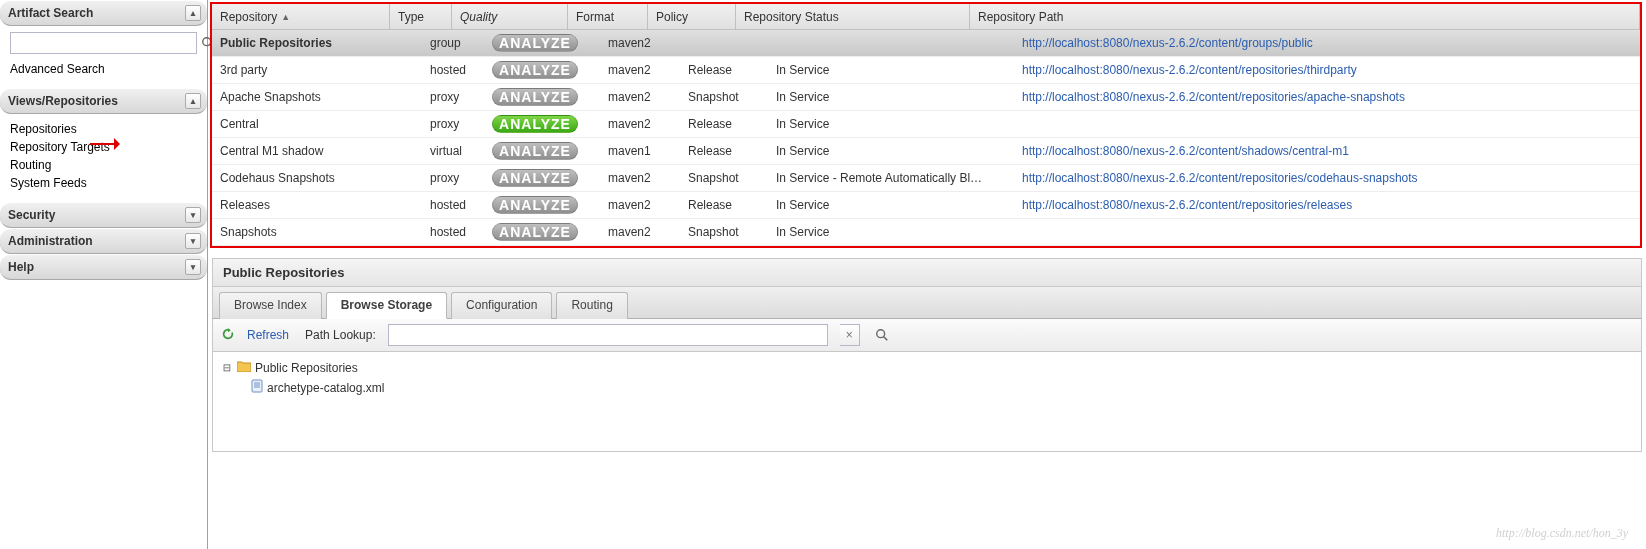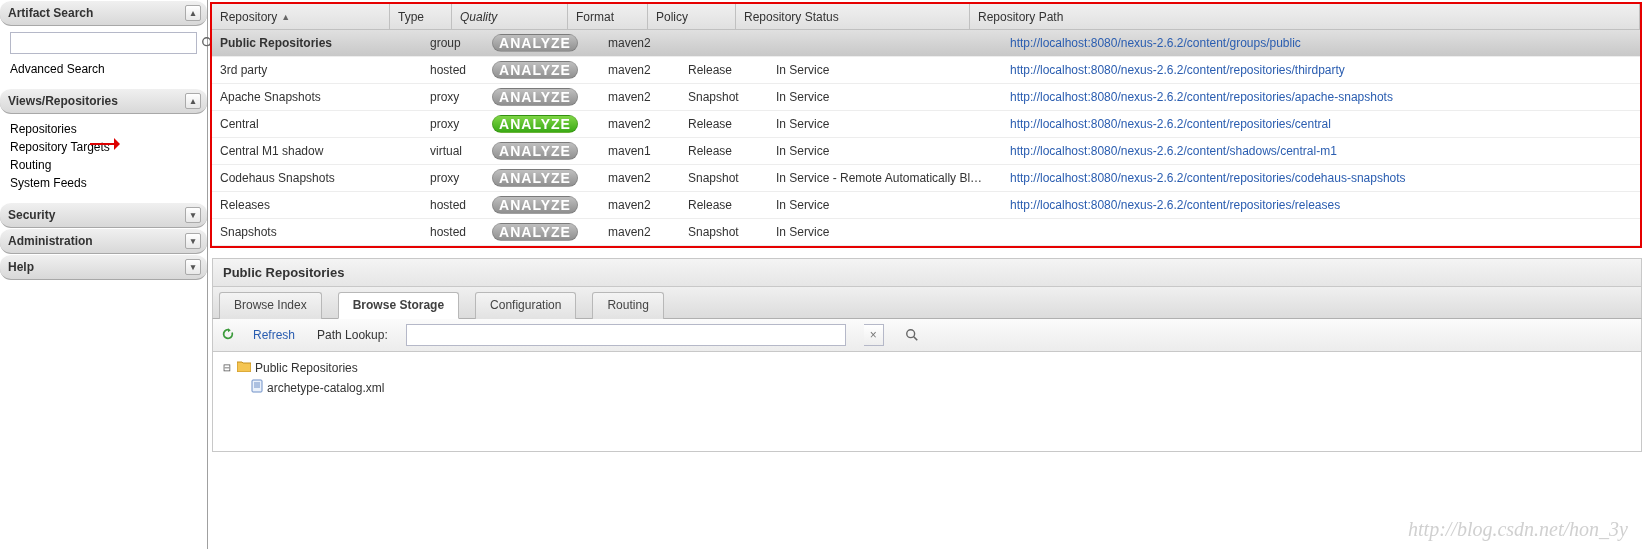--- a/index.html
+++ b/index.html
@@ -101,21 +101,21 @@
   .gc {
     padding:0 8px; overflow:hidden; white-space:nowrap; text-overflow:ellipsis;
     font-size:12px; color:#333;
   }
   .gc.repo   { width:210px; }
   .gc.type   { width:62px; }
   .gc.qual   { width:116px; display:flex; align-items:center; }
   .gc.format { width:80px; }
   .gc.policy { width:88px; }
   .gc.status { width:234px; }
-  .gc.path   { flex:1; }
+  .gc.path   { flex:1;margin-left:12px; }
   .gc.path a { color:#2a5db0; text-decoration:none; cursor:pointer; }
 
   .analyze-btn {
     border-radius: 10px;
     height:18px; width:86px;
     display:flex; align-items:center; justify-content:center;
     font-size:14px; font-weight:bold; letter-spacing:1px;
     color:#fff; cursor:pointer;
     border:1px solid rgba(0,0,0,0.15);
   }
@@ -124,34 +124,34 @@
 
   .detail-area { margin: 10px 4px 0 4px; }
   .detail-title {
     background:linear-gradient(#f4f4f4,#e6e6e6);
     border:1px solid #c8c8c8; border-bottom:none;
     padding: 6px 10px; font-weight:bold; font-size:13px; color:#333;
   }
   .tabbar {
     display:flex; background:linear-gradient(#f0f0f0,#dcdcdc);
     border:1px solid #c8c8c8; border-bottom:1px solid #b0b0b0;
-    padding: 4px 4px 0 6px; gap:16px;
+    padding: 4px 4px 0 6px; gap:4px;
   }
   .tab {
     padding: 5px 14px 6px 14px;
     border:1px solid #b8b8b8; border-bottom:none;
     border-radius:3px 3px 0 0;
     background:linear-gradient(#f4f4f4,#e2e2e2);
     color:#444; cursor:pointer; font-size:12px;
     position:relative; top:1px;
   }
   .tab.active { background:#fff; font-weight:bold; color:#404040; border-bottom:1px solid #fff; }
 
   .toolbar {
-    display:flex; align-items:center; gap:18px;
+    display:flex; align-items:center; gap:12px;
     border:1px solid #c8c8c8; border-top:none;
     padding:5px 8px; background:linear-gradient(#fbfbfb,#ececec);
   }
   .refresh-ico { color:#3a9a3a; font-size:14px; cursor:pointer; }
   .toolbar .lbl { color:#2a5db0; cursor:pointer; }
   .path-input {
     flex: 0 0 440px; height:22px; border:1px solid #b5b8c8; background:#fff; padding:2px 4px;
   }
   .clear-btn {
     width:20px; height:22px; border:1px solid #b5b8c8; border-left:none;
@@ -163,21 +163,21 @@
     min-height:100px;
   }
   .tree-row { display:flex; align-items:center; gap:4px; padding:2px 0; }
   .tree-toggle { width:12px; text-align:center; color:#555; cursor:pointer; font-size:10px; }
   .folder-ico { color:#e8b63a; font-size:13px; }
   .file-ico { color:#4a74c9; font-size:12px; }
   .tree-child { margin-left: 30px; }
 
   .watermark {
     position:absolute; right:18px; bottom:8px;
-    color:#d0d0d0; font-size:20px; font-family: Georgia, serif; font-style:italic;
+    color:#d0d0d0; font-size:12px; font-family: Georgia, serif; font-style:italic;
     pointer-events:none;
   }
 </style>
 </head>
 <body>
 
 <div class="layout">
 
   <div class="sidebar">
 
@@ -281,21 +281,20 @@
           </div>
           <div class="grow">
             <div class="gc repo">Central</div>
             <div class="gc type">proxy</div>
             <div class="gc qual">
               <span class="analyze-btn green">ANALYZE</span>
             </div>
             <div class="gc format">maven2</div>
             <div class="gc policy">Release</div>
             <div class="gc status">In Service</div>
-            <div class="gc path"><a>http://localhost:8080/nexus-2.6.2/content/repositories/central</a></div>
           </div>
           <div class="grow">
             <div class="gc repo">Central M1 shadow</div>
             <div class="gc type">virtual</div>
             <div class="gc qual">
               <span class="analyze-btn gray">ANALYZE</span>
             </div>
             <div class="gc format">maven1</div>
             <div class="gc policy">Release</div>
             <div class="gc status">In Service</div>

